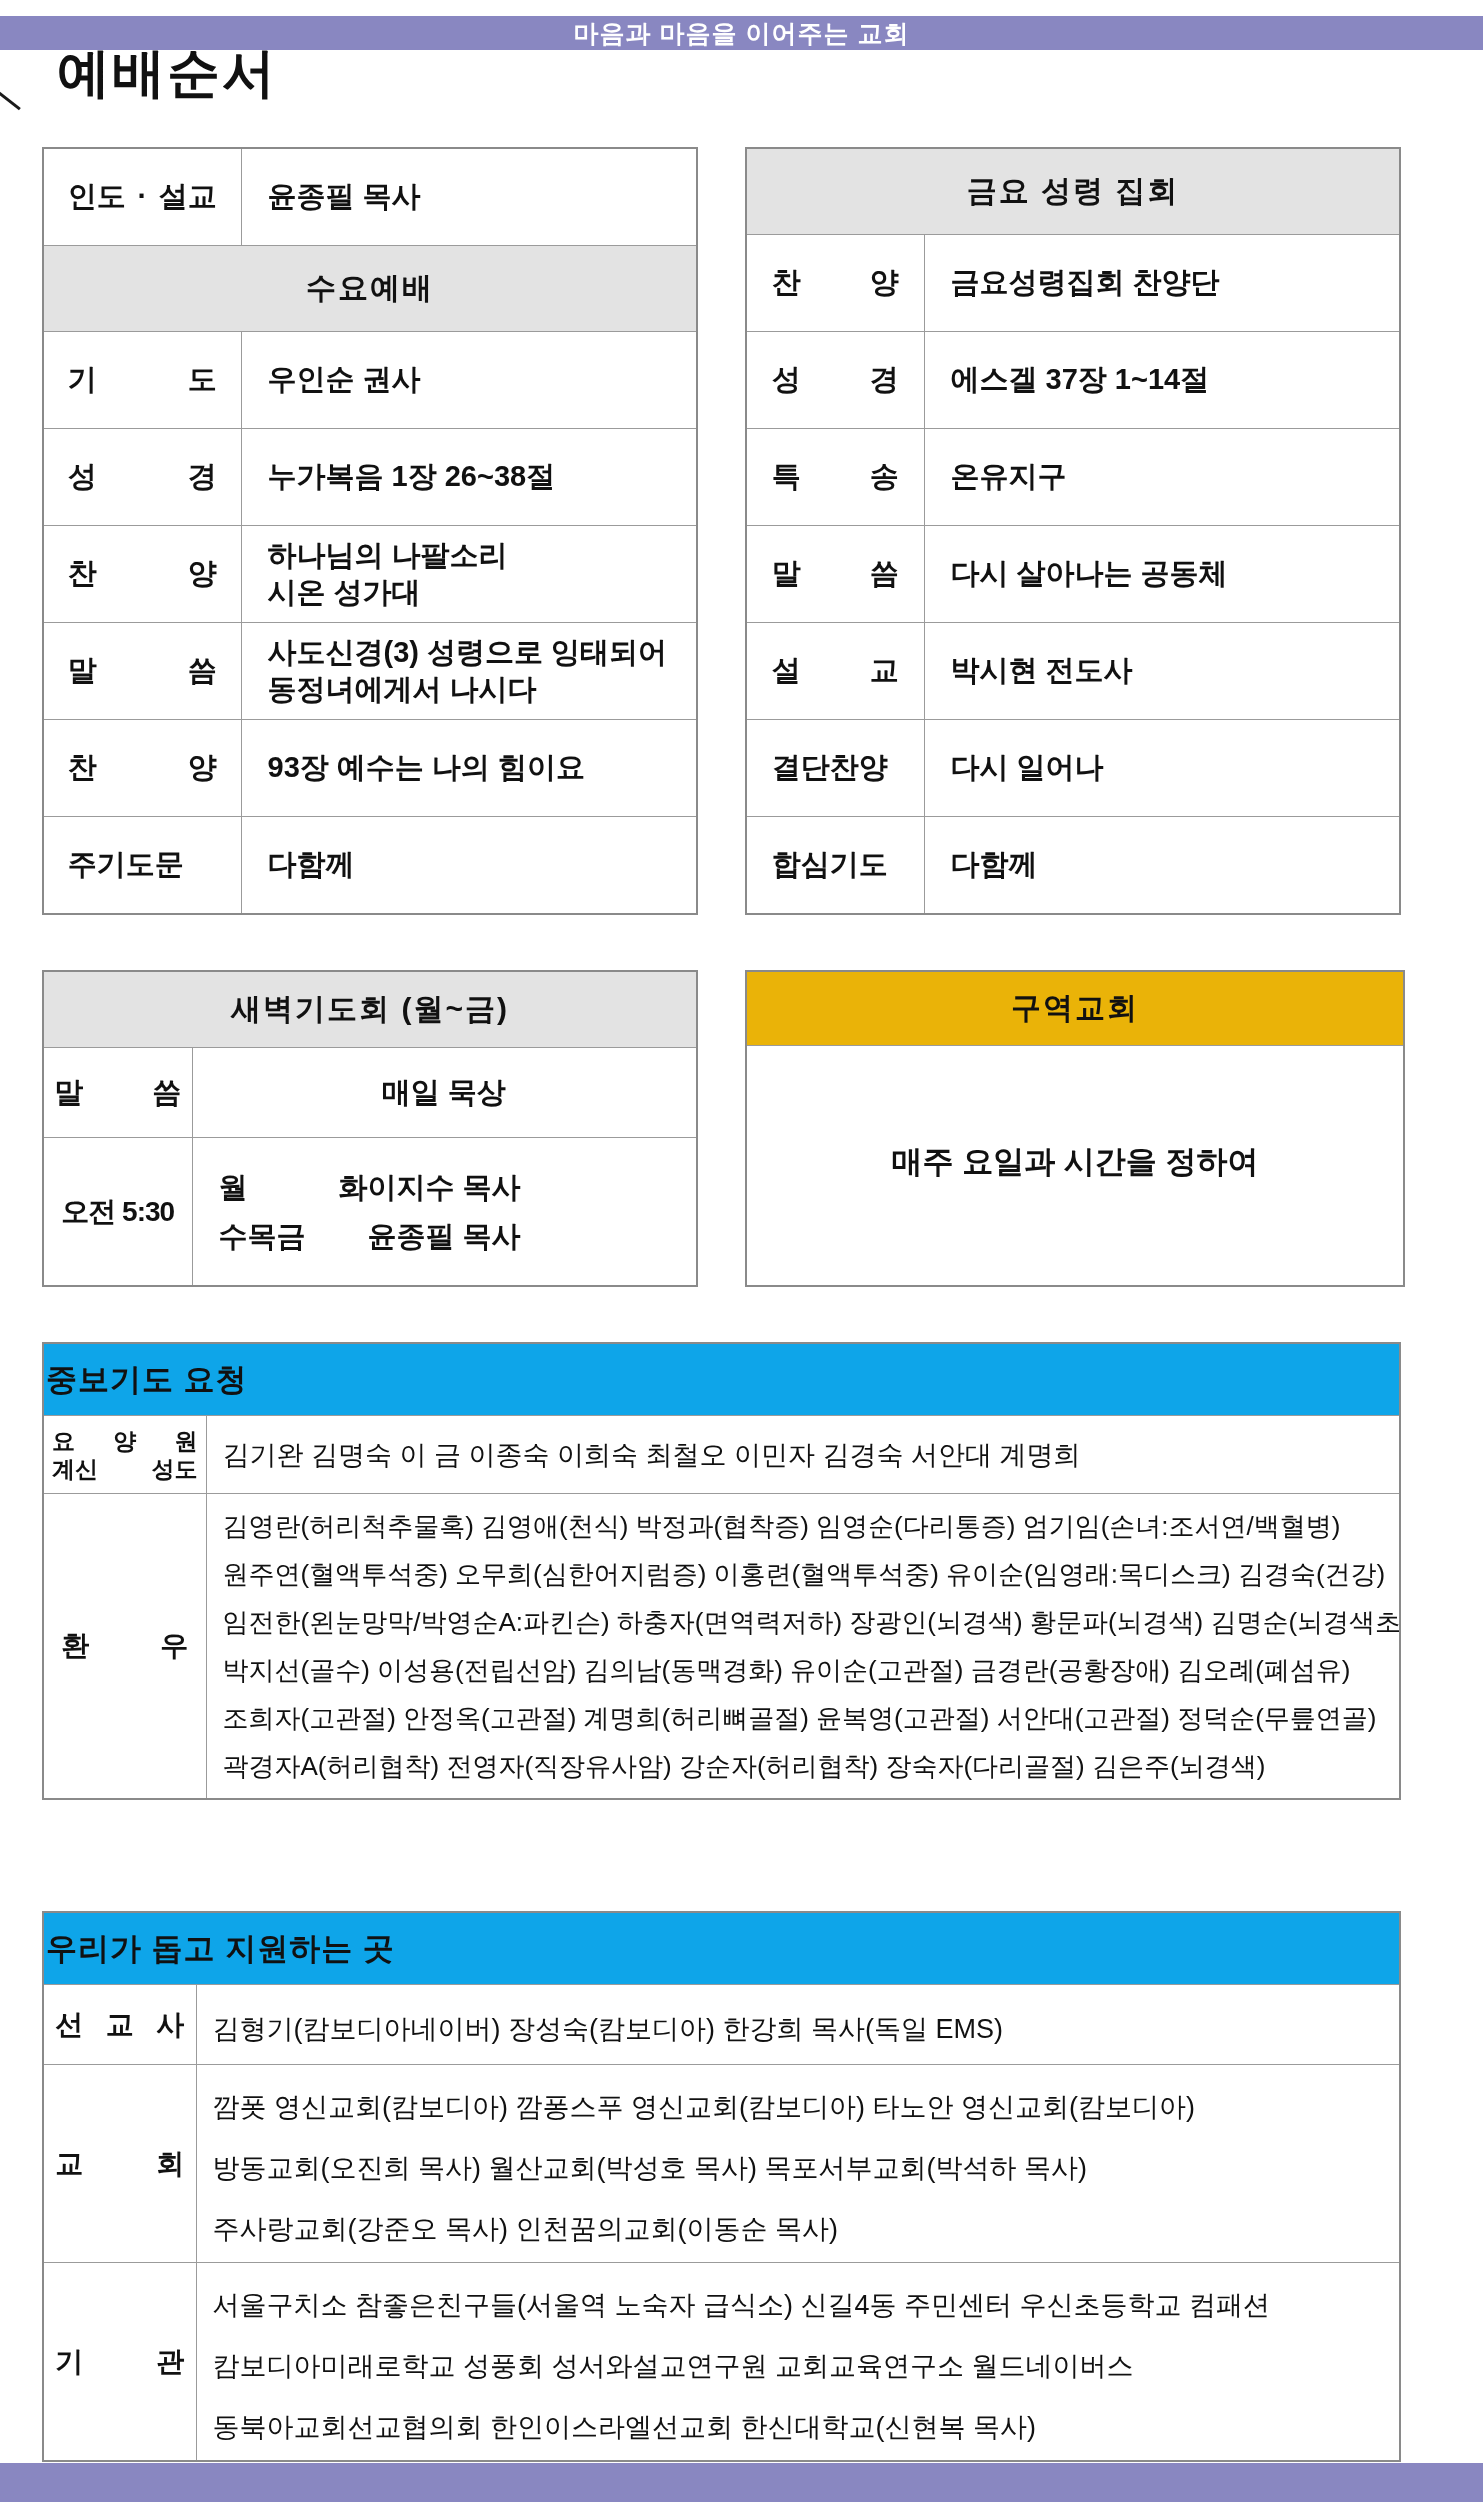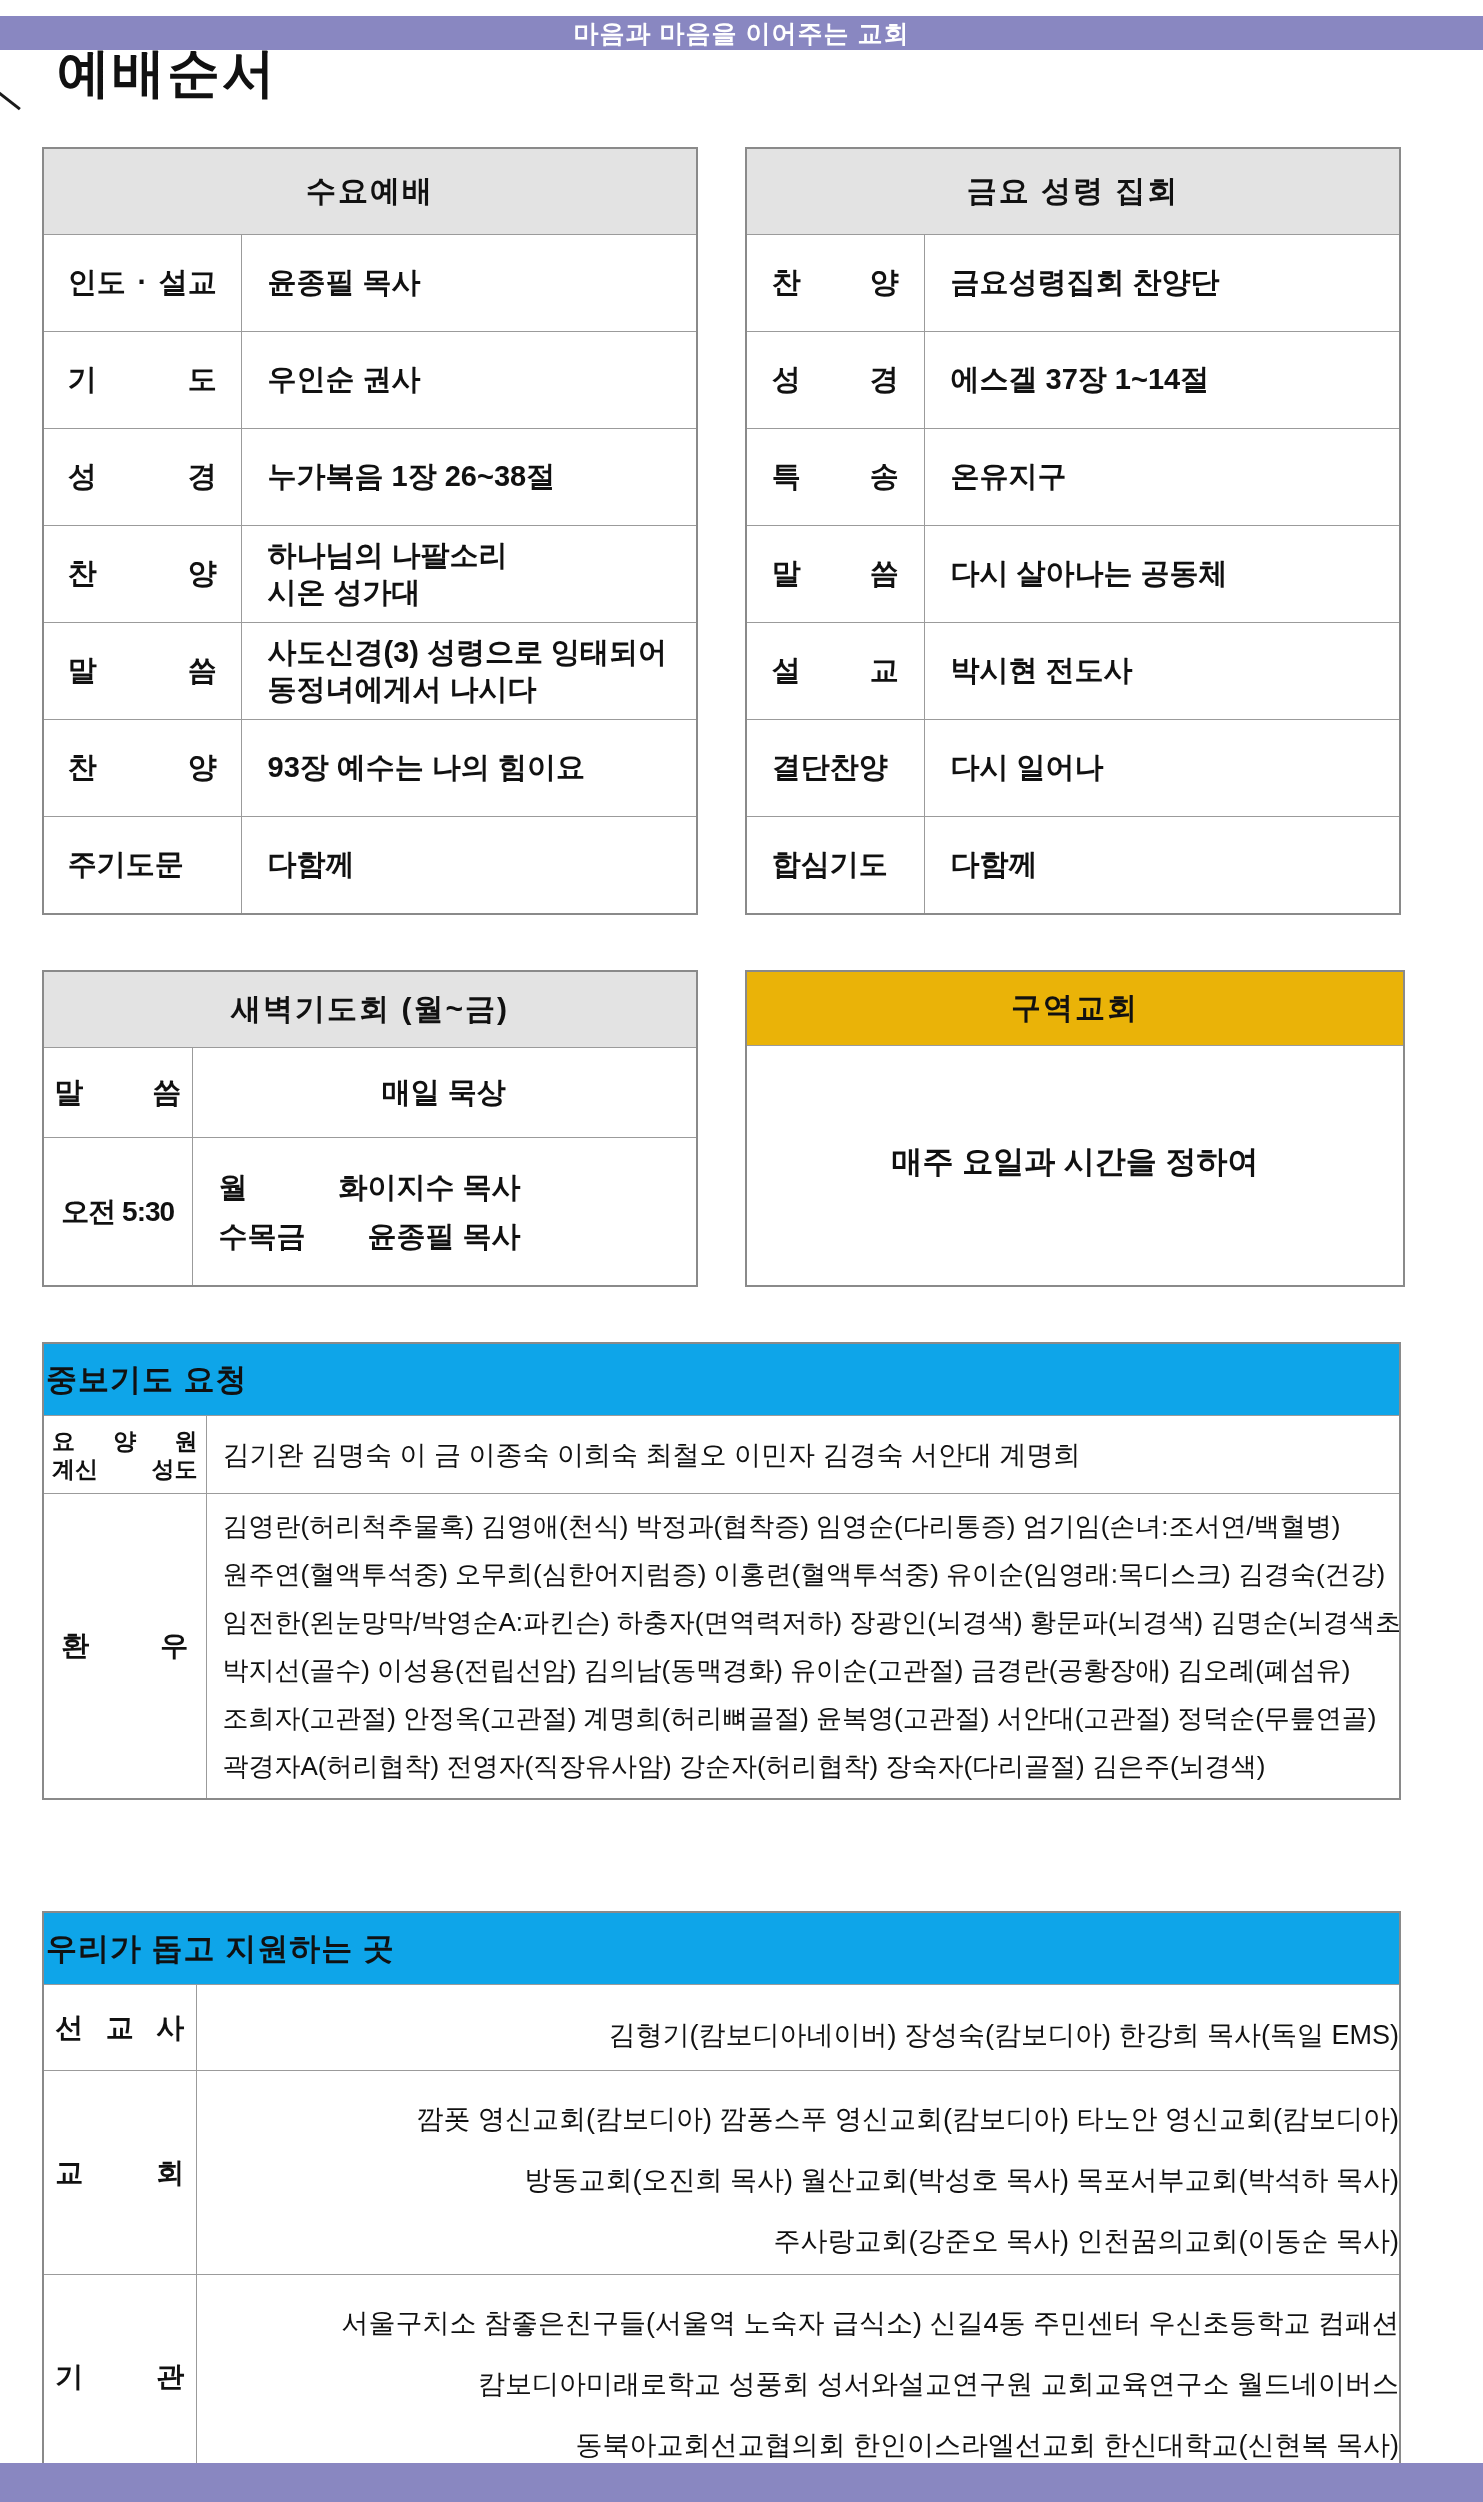--- a/index.html
+++ b/index.html
@@ -65,21 +65,21 @@
          font-size:31px;font-weight:700;letter-spacing:1px;}
   col.c-lab-s{width:163px;}
   col.c-lab-p{width:153px;}
   .sec-tbl td{vertical-align:middle;}
   td.slab{text-align:center;font-size:28px;font-weight:700;}
   td.nursing-lab{font-size:23px;font-weight:700;line-height:28px;padding:4px 8px;}
   td.nursing-lab .jl{display:block;text-align:justify;text-align-last:justify;}
   td.names{font-size:27px;font-weight:400;padding-left:16px;white-space:nowrap;overflow:hidden;height:75px;}
   td.sick-val{padding:8px 0 8px 16px;}
   .sick-line{font-size:26px;font-weight:400;line-height:48px;white-space:nowrap;overflow:hidden;}
-  td.sup-val{padding:18px 0 2px 16px;text-align:right;}
+  td.sup-val{padding:12px 0 2px 16px;}
   .sup-line{font-size:27px;font-weight:400;line-height:61px;white-space:nowrap;overflow:hidden;}
   td.one-line{height:65px;}
   .w-sup{width:129px;}
 </style>
 </head>
 <body>
 
 <div class="page">
 
   <div class="top-banner">
@@ -91,26 +91,26 @@
 
   <div class="two-col">
 
     <table class="svc">
       <colgroup>
           <col class="c-lab-l">
           <col>
         </colgroup>
       <tbody>
           <tr>
-            <th class="hd" colspan="2">수요예배</th>
-          </tr>
-      <tr>
         <td class="lab"><span class="lbl w-main">인도 · 설교</span></td>
         <td class="val">윤종필 목사</td>
       </tr>
+      <tr>
+            <th class="hd" colspan="2">수요예배</th>
+          </tr>
       <tr>
         <td class="lab"><span class="lbl w-main">기 도</span></td>
         <td class="val">우인순 권사</td>
       </tr>
       <tr>
         <td class="lab"><span class="lbl w-main">성 경</span></td>
         <td class="val">누가복음 1장 26~38절</td>
       </tr>
       <tr>
         <td class="lab"><span class="lbl w-main">찬 양</span></td>

